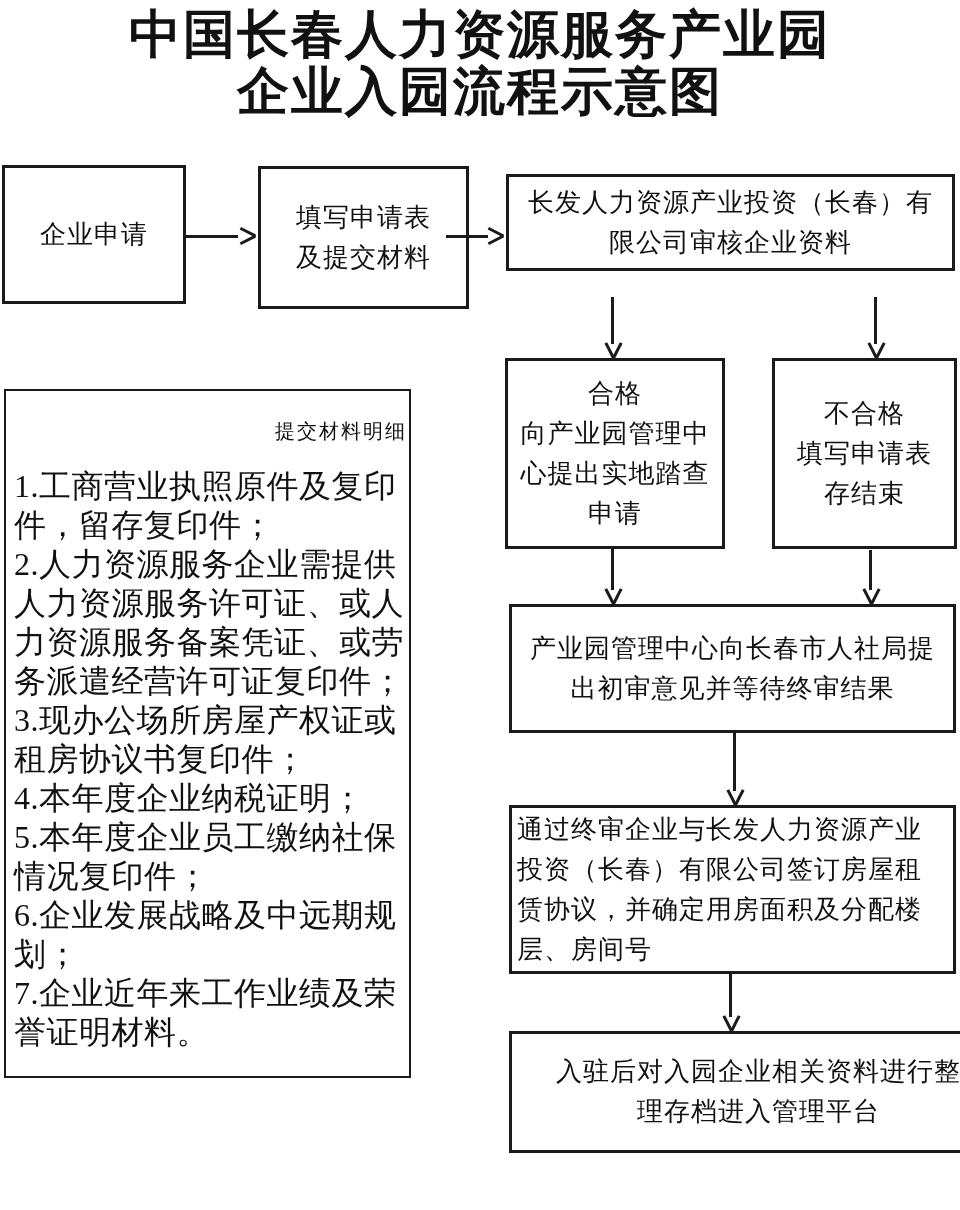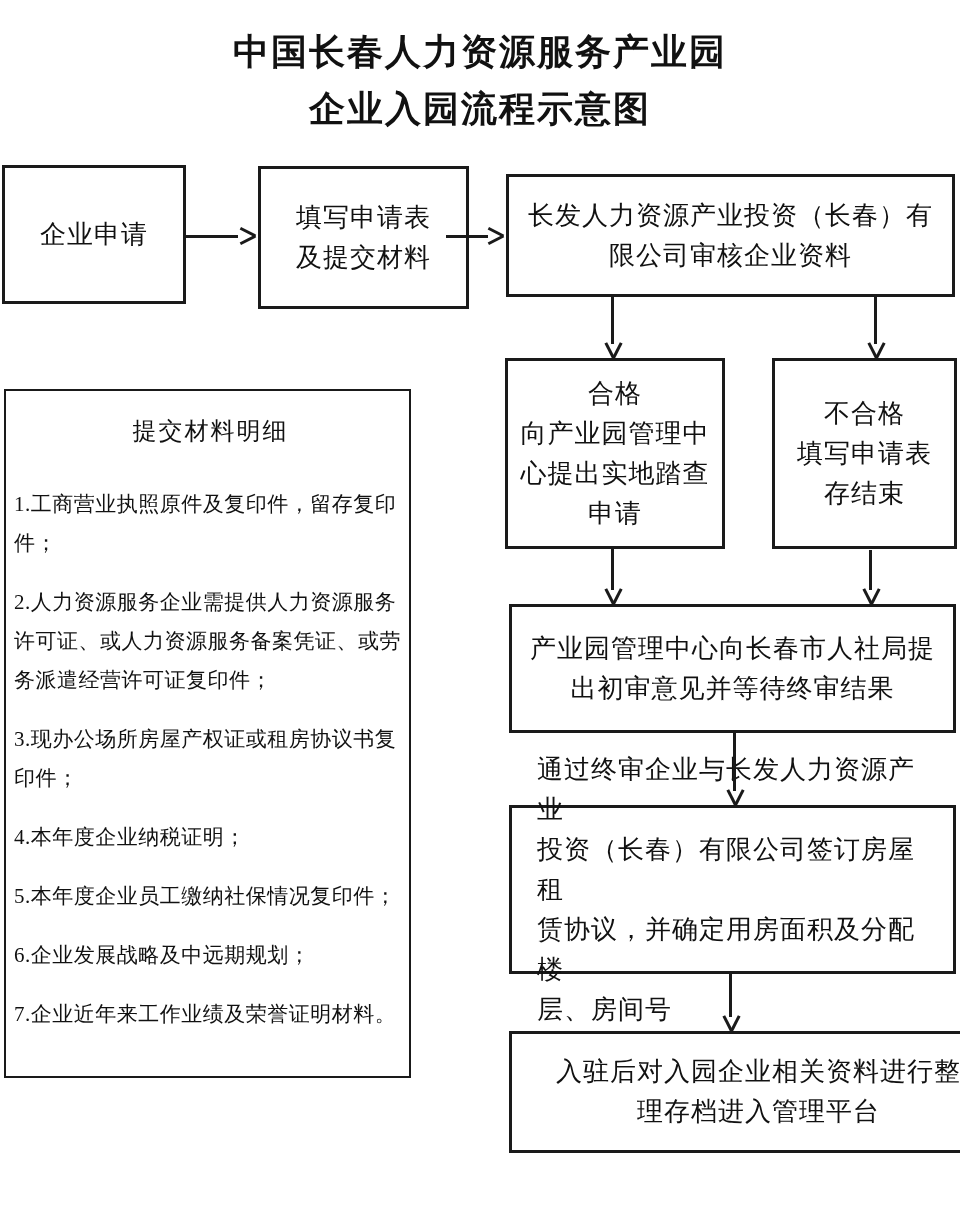--- a/index.html
+++ b/index.html
@@ -5,36 +5,36 @@
   :root{
     --line:#1a1a1a;
     --bg:#ffffff;
     --text:#111111;
   }
   *{margin:0;padding:0;box-sizing:border-box;}
   html,body{background:var(--bg);}
   body{font-family:"Liberation Serif","DejaVu Serif",serif;color:var(--text);}
   .canvas{position:relative;width:960px;height:1210px;background:var(--bg);overflow:hidden;}
 
-  .page-title{position:absolute;top:24px;left:0;width:960px;text-align:center;
-    font-size:36px;font-weight:700;line-height:57px;letter-spacing:2px;}
+  .page-title{position:absolute;top:6px;left:0;width:960px;text-align:center;
+    font-size:52px;font-weight:700;line-height:57px;letter-spacing:2px;}
 
   .fbox{position:absolute;border:3px solid var(--line);background:var(--bg);
     display:flex;flex-direction:column;justify-content:center;align-items:center;}
   .box-text{white-space:pre-line;text-align:center;font-size:26px;
     letter-spacing:1px;line-height:40px;}
 
-  .fbox.left-align{align-items:flex-start;padding:0 25px;}
+  .fbox.left-align{align-items:flex-start;padding:0 5px;}
   .fbox.left-align .box-text{text-align:left;}
 
   .materials{position:absolute;left:4px;top:389px;width:407px;height:689px;
     border:2px solid var(--line);background:var(--bg);padding:26px 2px 10px 8px;}
-  .materials-title{text-align:center;font-size:24px;letter-spacing:2px;
-    line-height:28px;margin-bottom:40px;}
-  .materials-item{font-size:21px;letter-spacing:0.5px;line-height:39px;margin-top:20px;}
+  .materials-title{text-align:right;font-size:20px;letter-spacing:2px;
+    line-height:28px;margin-bottom:22px;}
+  .materials-item{font-size:32px;letter-spacing:0.5px;line-height:39px;}
 
   .shaft{position:absolute;background:var(--line);}
   .head{position:absolute;width:20px;height:17px;}
   .head::before,.head::after{content:"";position:absolute;left:8.5px;top:0;
     width:3px;height:17px;background:var(--line);transform-origin:50% 100%;}
   .head::before{transform:rotate(27deg);}
   .head::after{transform:rotate(-27deg);}
   .head-right{transform:rotate(-90deg);}
 </style>
 </head>
@@ -49,21 +49,21 @@
 
   <div class="fbox" style="left:2px;top:165px;width:184px;height:139px;align-items:center;">
     <div class="box-text">企业申请</div>
   </div>
 
   <div class="fbox" style="left:258px;top:166px;width:211px;height:143px;">
     <div class="box-text">填写申请表
 及提交材料</div>
   </div>
 
-  <div class="fbox" style="left:506px;top:174px;width:449px;height:123px;">
+  <div class="fbox" style="left:506px;top:174px;width:449px;height:97px;">
     <div class="box-text">长发人力资源产业投资（长春）有
 限公司审核企业资料</div>
   </div>
 
   <div class="fbox" style="left:505px;top:358px;width:220px;height:191px;">
     <div class="box-text">合格
 向产业园管理中
 心提出实地踏查
 申请</div>
   </div>

